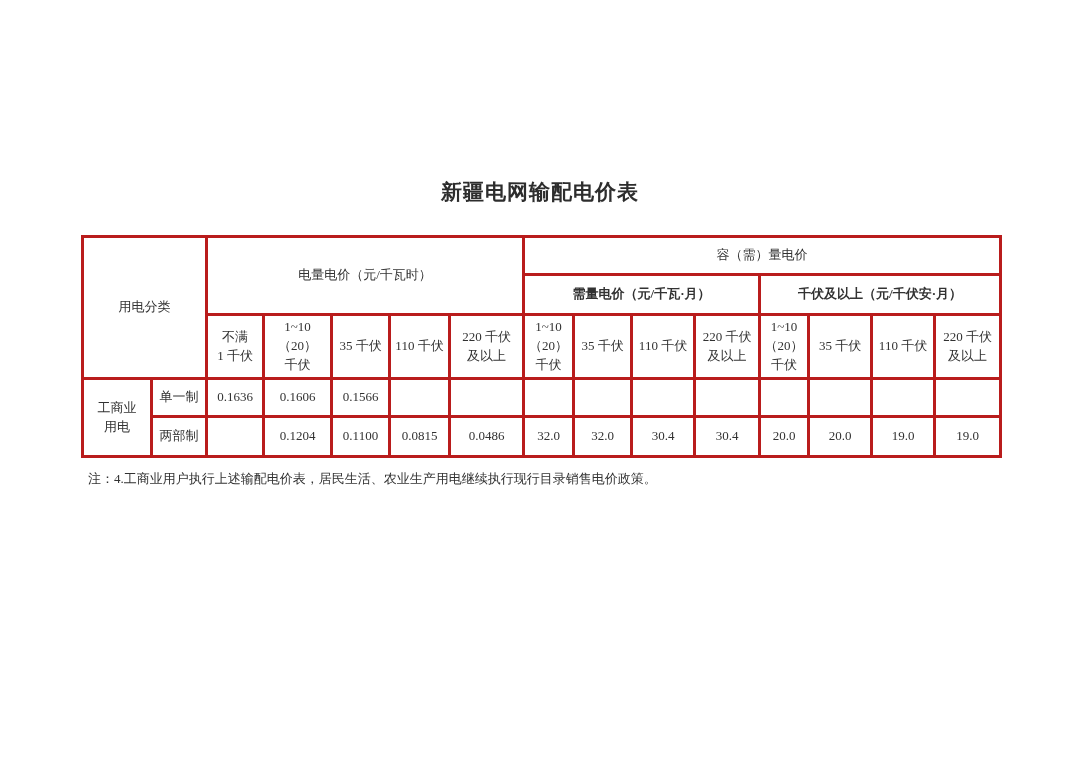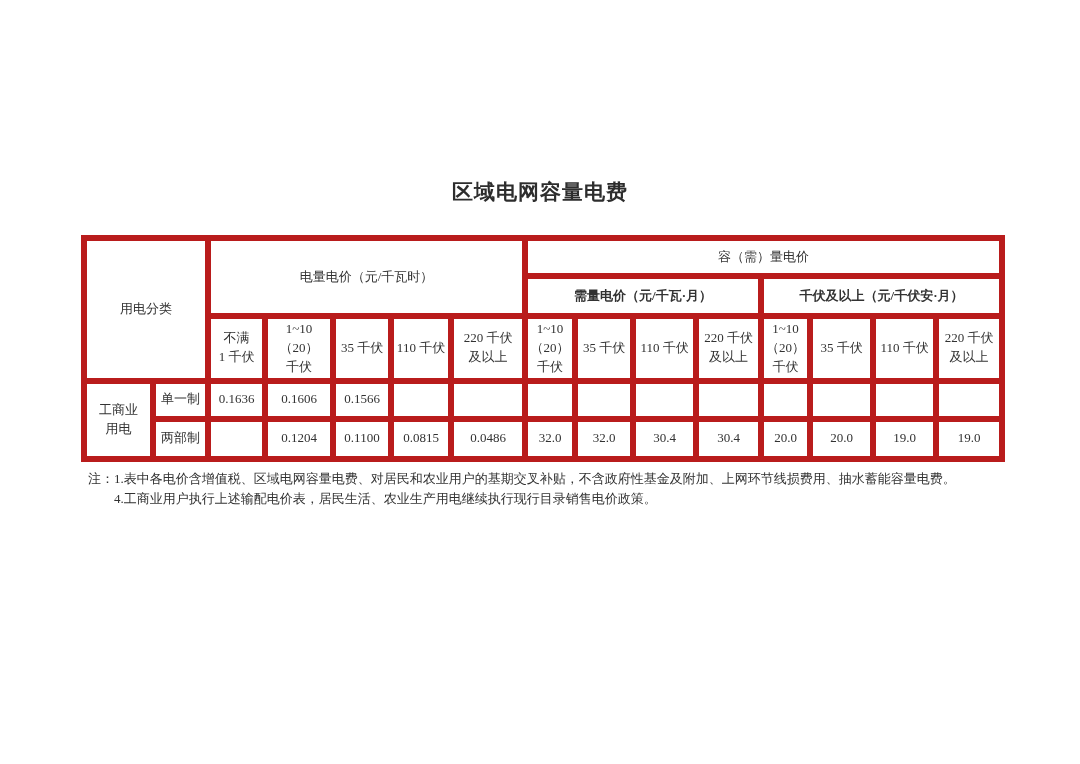--- a/index.html
+++ b/index.html
@@ -31,21 +31,21 @@
     position: absolute;
     left: 81px;
     top: 235px;
   }
   table.price {
     border-collapse: collapse;
     table-layout: fixed;
     width: 919px;
   }
   table.price td {
-    border: 6px solid #b91c1c;
+    border: 3px solid #b91c1c;
     text-align: center;
     vertical-align: middle;
     font-size: 13px;
     color: #323232;
     white-space: pre-line;
     line-height: 1.45;
     padding: 1px 2px;
     overflow: hidden;
   }
   tr.r1 { height: 38px; }
@@ -72,21 +72,21 @@
   }
   .note-item {
     margin: 0;
   }
 </style>
 </head>
 <body>
 
 <div class="page">
 
-  <div class="doc-title">区域电网容量电费</div>
+  <div class="doc-title">新疆电网输配电价表</div>
 
   <div class="table-wrap">
     <table class="price">
       <colgroup>
         <col style="width:69px">
           <col style="width:55px">
         <col style="width:57px">
           <col style="width:68px">
           <col style="width:58px">
           <col style="width:60px">
@@ -168,18 +168,17 @@
           <td>19.0</td>
           <td>19.0</td>
         </tr>
       </tbody>
     </table>
   </div>
 
   <div class="notes">
     <span class="prefix">注：</span>
     <div class="note-items">
-      <div class="note-item">1.表中各电价含增值税、区域电网容量电费、对居民和农业用户的基期交叉补贴，不含政府性基金及附加、上网环节线损费用、抽水蓄能容量电费。</div>
       <div class="note-item">4.工商业用户执行上述输配电价表，居民生活、农业生产用电继续执行现行目录销售电价政策。</div>
     </div>
   </div>
 
 </div>
 
 </body></html>

